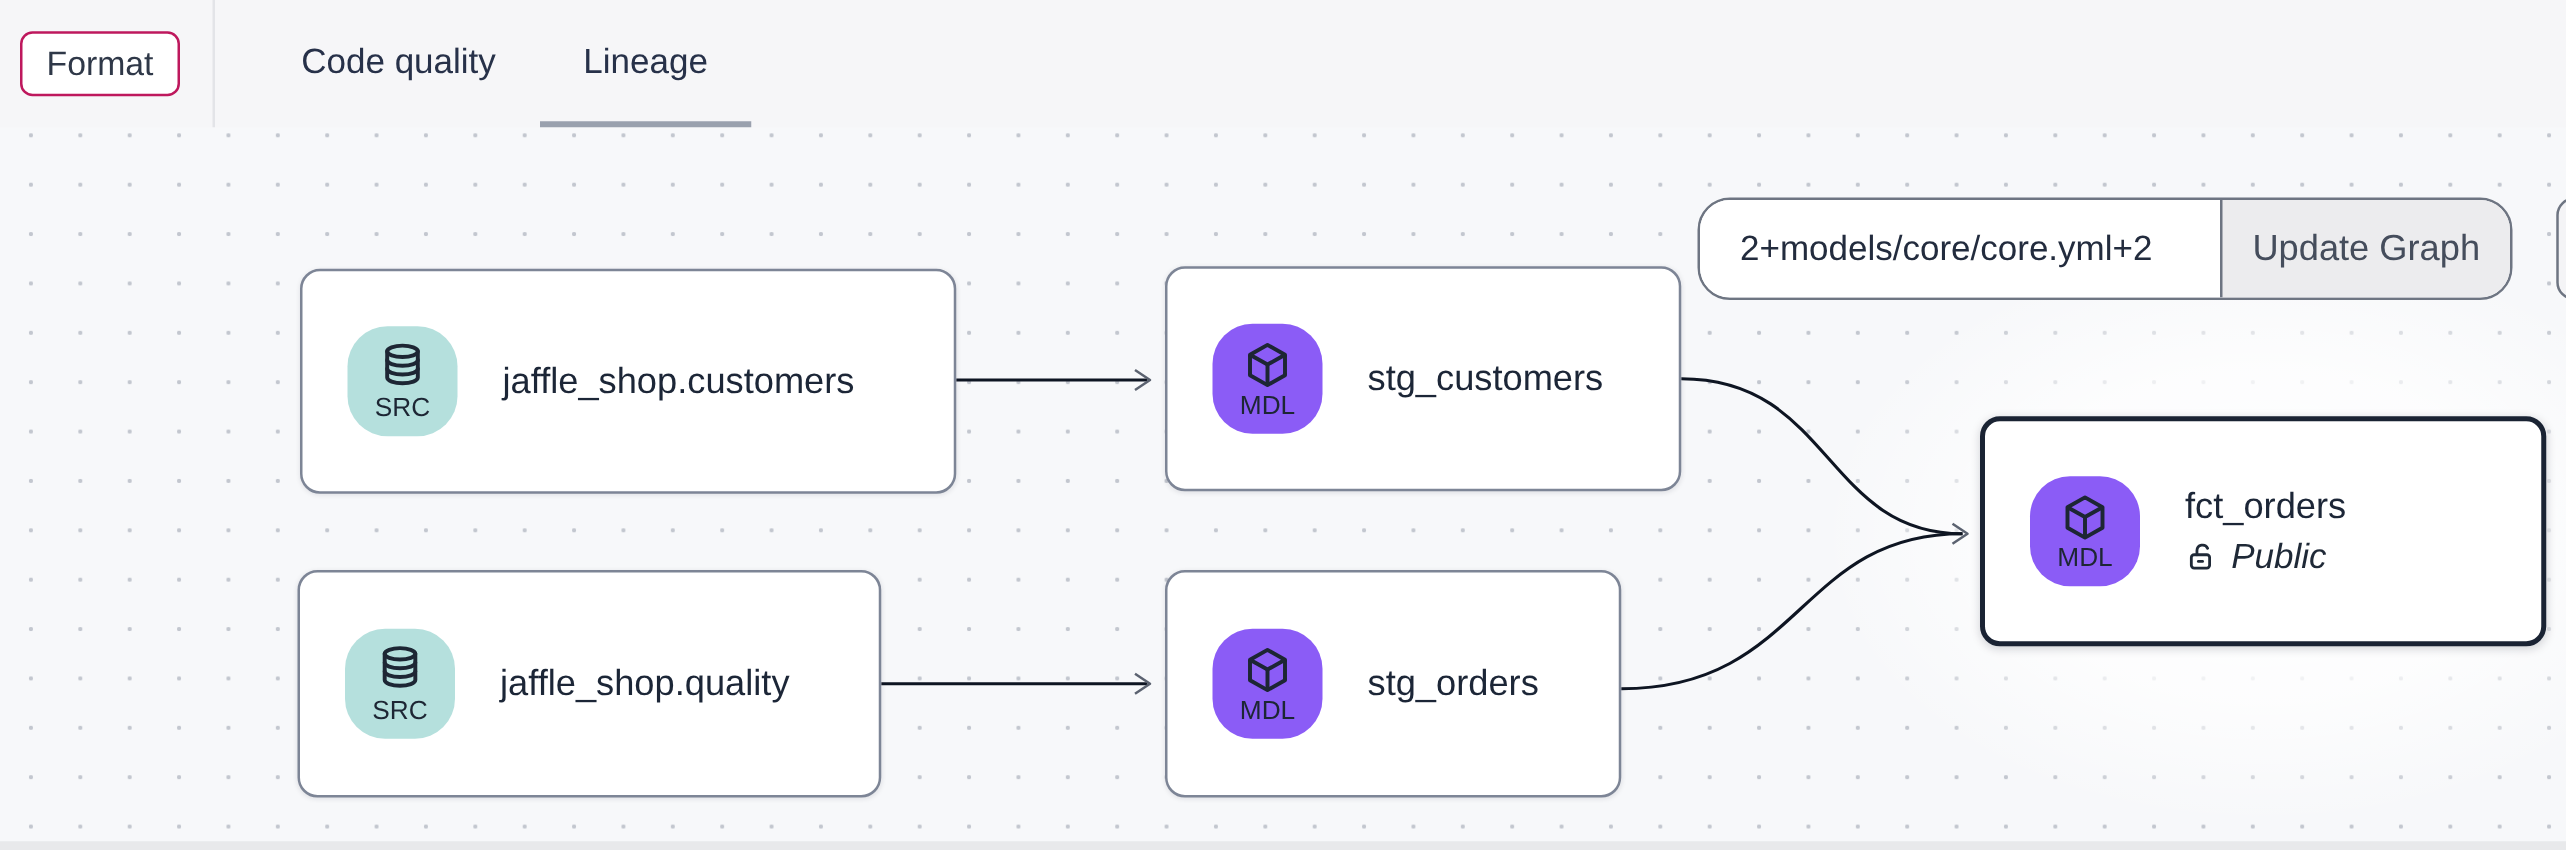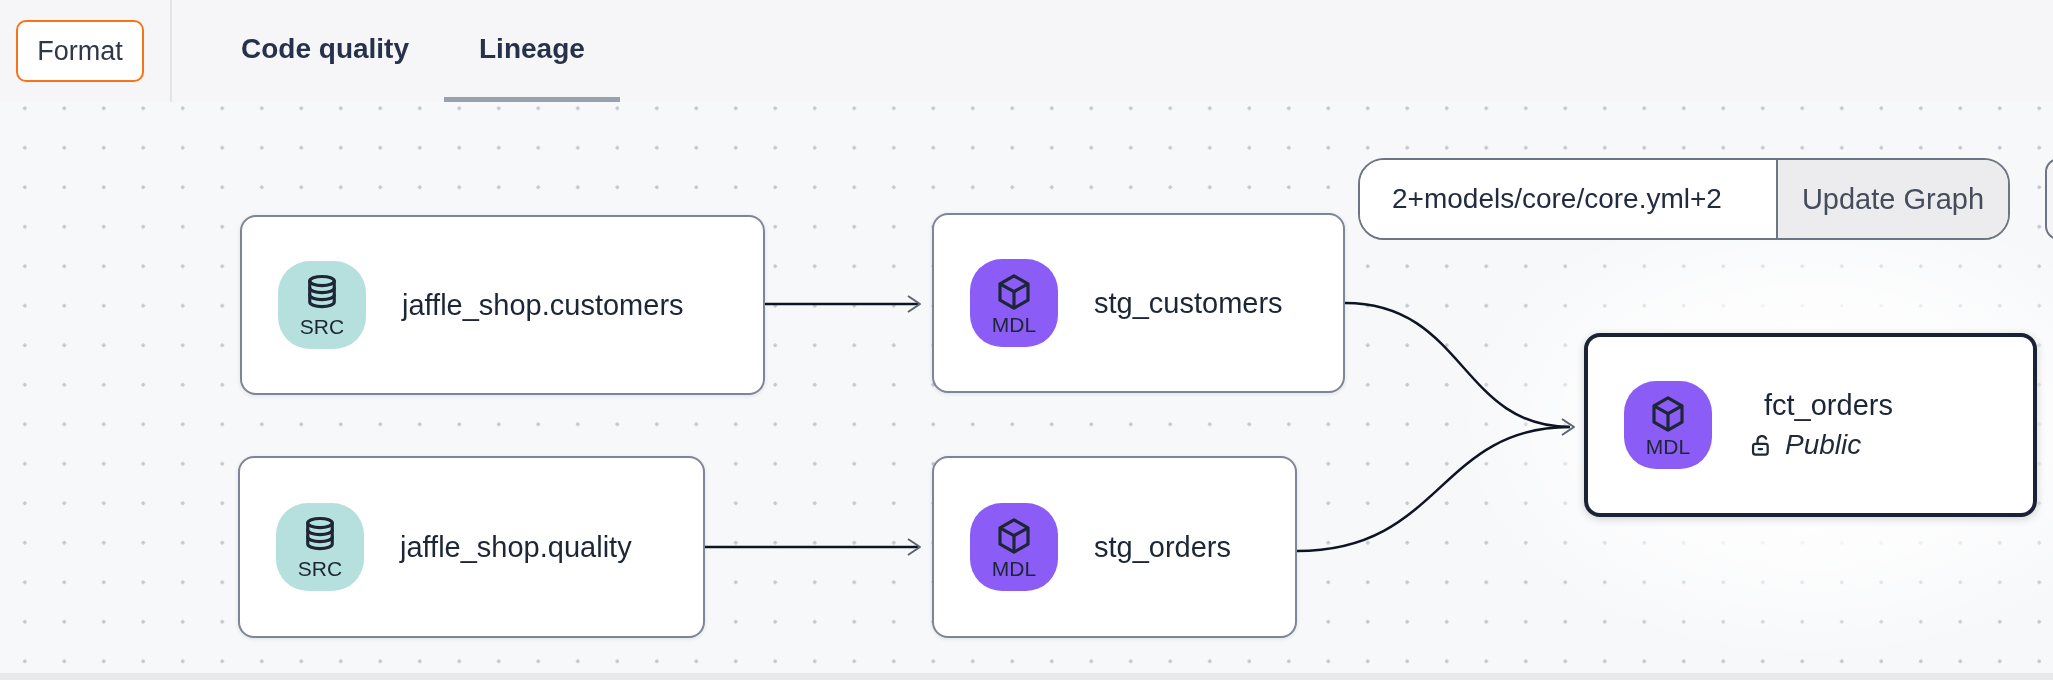--- a/index.html
+++ b/index.html
@@ -2,27 +2,27 @@
 <html><head>
 <meta charset="utf-8">
 <style>
   * { margin:0; padding:0; box-sizing:border-box; }
   html,body { width:2053px; height:680px; overflow:hidden; background:#f7f8fa;
     font-family:"Liberation Sans", sans-serif; }
 
   
   .topbar { position:relative; width:2053px; height:102px; background:#f6f6f8;
     display:flex; align-items:center; }
-  .format-btn { margin-left:16px; width:128px; height:62px; background:#ffffff;
-    border:2px solid #f97316; border-radius:10px; font-size:27px; color:#2f3848;
+  .format-btn { margin-left:16px; width:128px; height:52px; background:#ffffff;
+    border:2px solid #be185d; border-radius:10px; font-size:27px; color:#2f3848;
     display:flex; align-items:center; justify-content:center; cursor:pointer; }
   .topbar-divider { width:2px; height:102px; background:#e3e4e8; margin-left:26px; }
   .tabs { display:flex; height:102px; margin-left:34px; }
   .tab { height:102px; padding:0 35px; display:flex; align-items:center;
-    font-size:28px; color:#273149; font-weight:700; cursor:pointer;
+    font-size:28px; color:#273149; font-weight:400; cursor:pointer;
     border-bottom:5px solid transparent; }
   .tab.active { border-bottom:5px solid #9aa1ae; }
 
   
   .canvas { position:relative; width:2053px; height:578px; background:#f7f8fa;
     background-image:radial-gradient(circle, #c3c7cf 1.5px, transparent 1.9px);
     background-size:39.5px 39.5px; background-position:5px 26px; overflow:hidden; }
   .glow { position:absolute; left:1460px; top:95px; width:700px; height:460px;
     background:radial-gradient(ellipse at center, rgba(255,255,255,.95) 0%,
       rgba(255,255,255,.75) 40%, rgba(255,255,255,0) 72%); pointer-events:none; }
@@ -38,21 +38,21 @@
   .node.selected { border:4px solid #1a2333; box-shadow:0 2px 8px rgba(16,24,40,.18); }
   .icon-tile { position:absolute; left:36px; top:50%; transform:translateY(-50%);
     width:88px; height:88px; border-radius:32px; display:flex; flex-direction:column;
     align-items:center; justify-content:center; gap:1px; }
   .icon-tile.src { background:#b5e0dd; }
   .icon-tile.mdl { background:#8b5cf6; }
   .icon-tile .badge { font-size:21px; font-weight:500; color:#1d2634; line-height:1; }
   .node-label { margin-left:160px; font-size:29px; font-weight:500; color:#1c2637;
     white-space:nowrap; }
   .node-text-col { margin-left:160px; display:flex; flex-direction:column; gap:7px; }
-  .node-text-col .node-label { margin-left:16px; }
+  .node-text-col .node-label { margin-left:0; }
   .access-row { display:flex; align-items:center; gap:10px; font-size:28px;
     color:#1f2937;font-style:italic; }
 
   
   .selector-group { position:absolute; left:1358px; top:56px; width:652px; height:82px;
     border:2px solid #6e7582; border-radius:26px; background:#ffffff;
     display:flex; overflow:hidden; }
   .selector-input { flex:1; border:none; outline:none; background:#ffffff;
     font-family:"Liberation Sans", sans-serif; font-size:28px; color:#232c3e;
     padding:0 20px 0 32px; }

